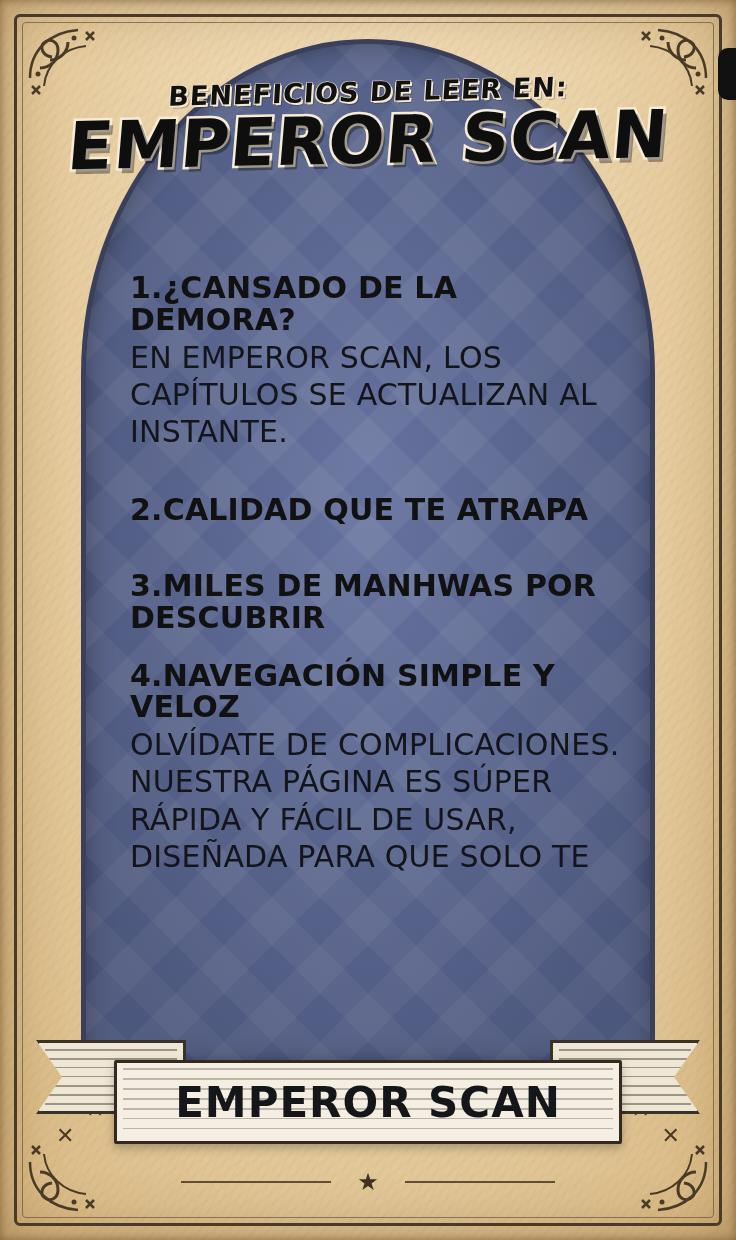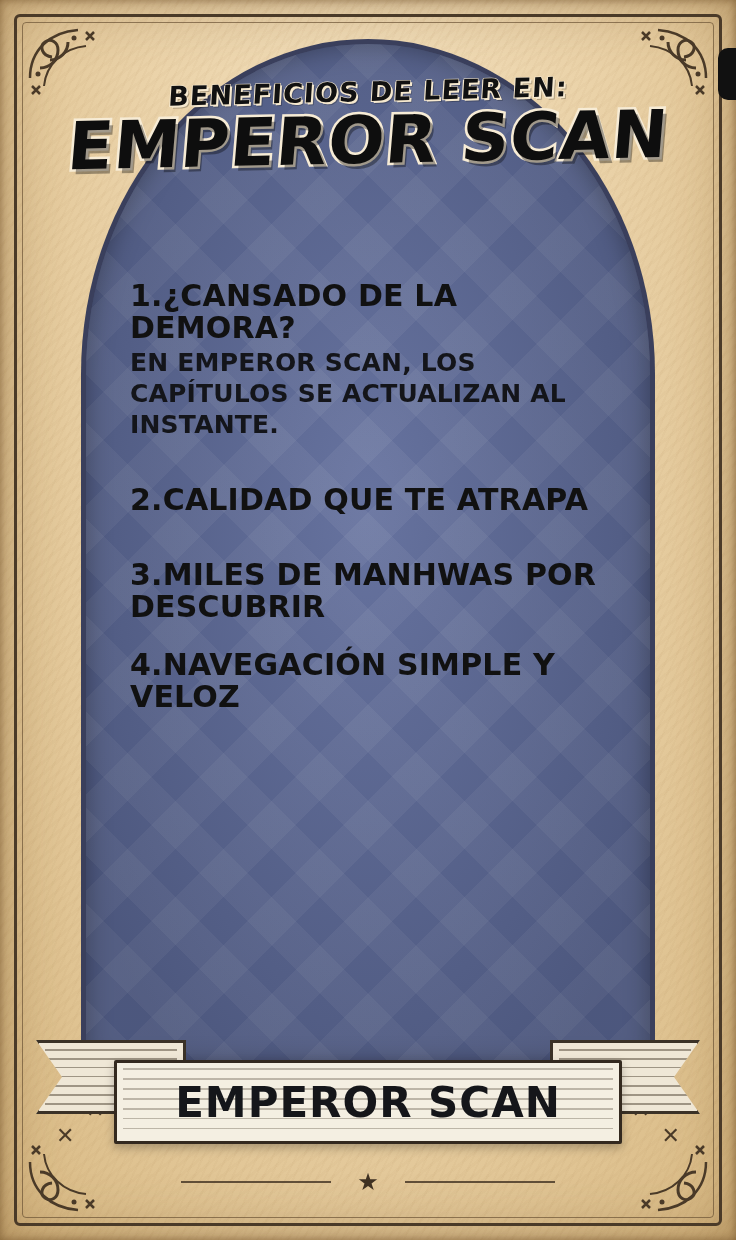--- a/index.html
+++ b/index.html
@@ -118,40 +118,40 @@
     paint-order: stroke fill;
     text-shadow:
       4px 5px 0 rgba(0,0,0,.35),
       0 0 2px #f7ecd6;
   }
 
   
   .list {
     position: absolute;
     left: 130px;
-    top: 280px;
+    top: 272px;
     width: 500px;
     z-index: 4;
     color: #121212;
   }
   .item { margin-bottom: 39px; }
   .item-title {
     font-family: "DejaVu Sans", sans-serif;
     font-weight: 700;
     font-size: 30px;
     line-height: 1.06;
     letter-spacing: .2px;
     text-transform: uppercase;
     color: #111;
     margin-bottom: 3px;
   }
   .item-body {
     font-family: "DejaVu Sans", sans-serif;
-    font-weight: 700;
-    font-size: 25px;
+    font-weight: 400;
+    font-size: 30px;
     line-height: 1.24;
     letter-spacing: .2px;
     text-transform: uppercase;
     color: #14151a;
   }
   .item:nth-child(1) { margin-bottom: 44px; }
   .item:nth-child(2) { margin-bottom: 44px; }
   .item:nth-child(3) { margin-bottom: 26px; }
 
   
@@ -307,20 +307,21 @@
     <div class="item">
       <div class="item-title">2.CALIDAD QUE TE ATRAPA</div>
     </div>
 
     <div class="item">
       <div class="item-title">3.MILES DE MANHWAS POR DESCUBRIR</div>
     </div>
 
     <div class="item">
       <div class="item-title">4.NAVEGACIÓN SIMPLE Y VELOZ</div>
+      <div class="item-body">OLVÍDATE DE COMPLICACIONES. NUESTRA PÁGINA ES SÚPER RÁPIDA Y FÁCIL DE USAR, DISEÑADA PARA QUE SOLO TE</div>
     </div>
 
   </div>
 
   <div class="banner-wrap">
     <div class="ribbon-tail left">
       <div class="lines"></div>
     </div>
     <div class="ribbon-tail right">
       <div class="lines"></div>

